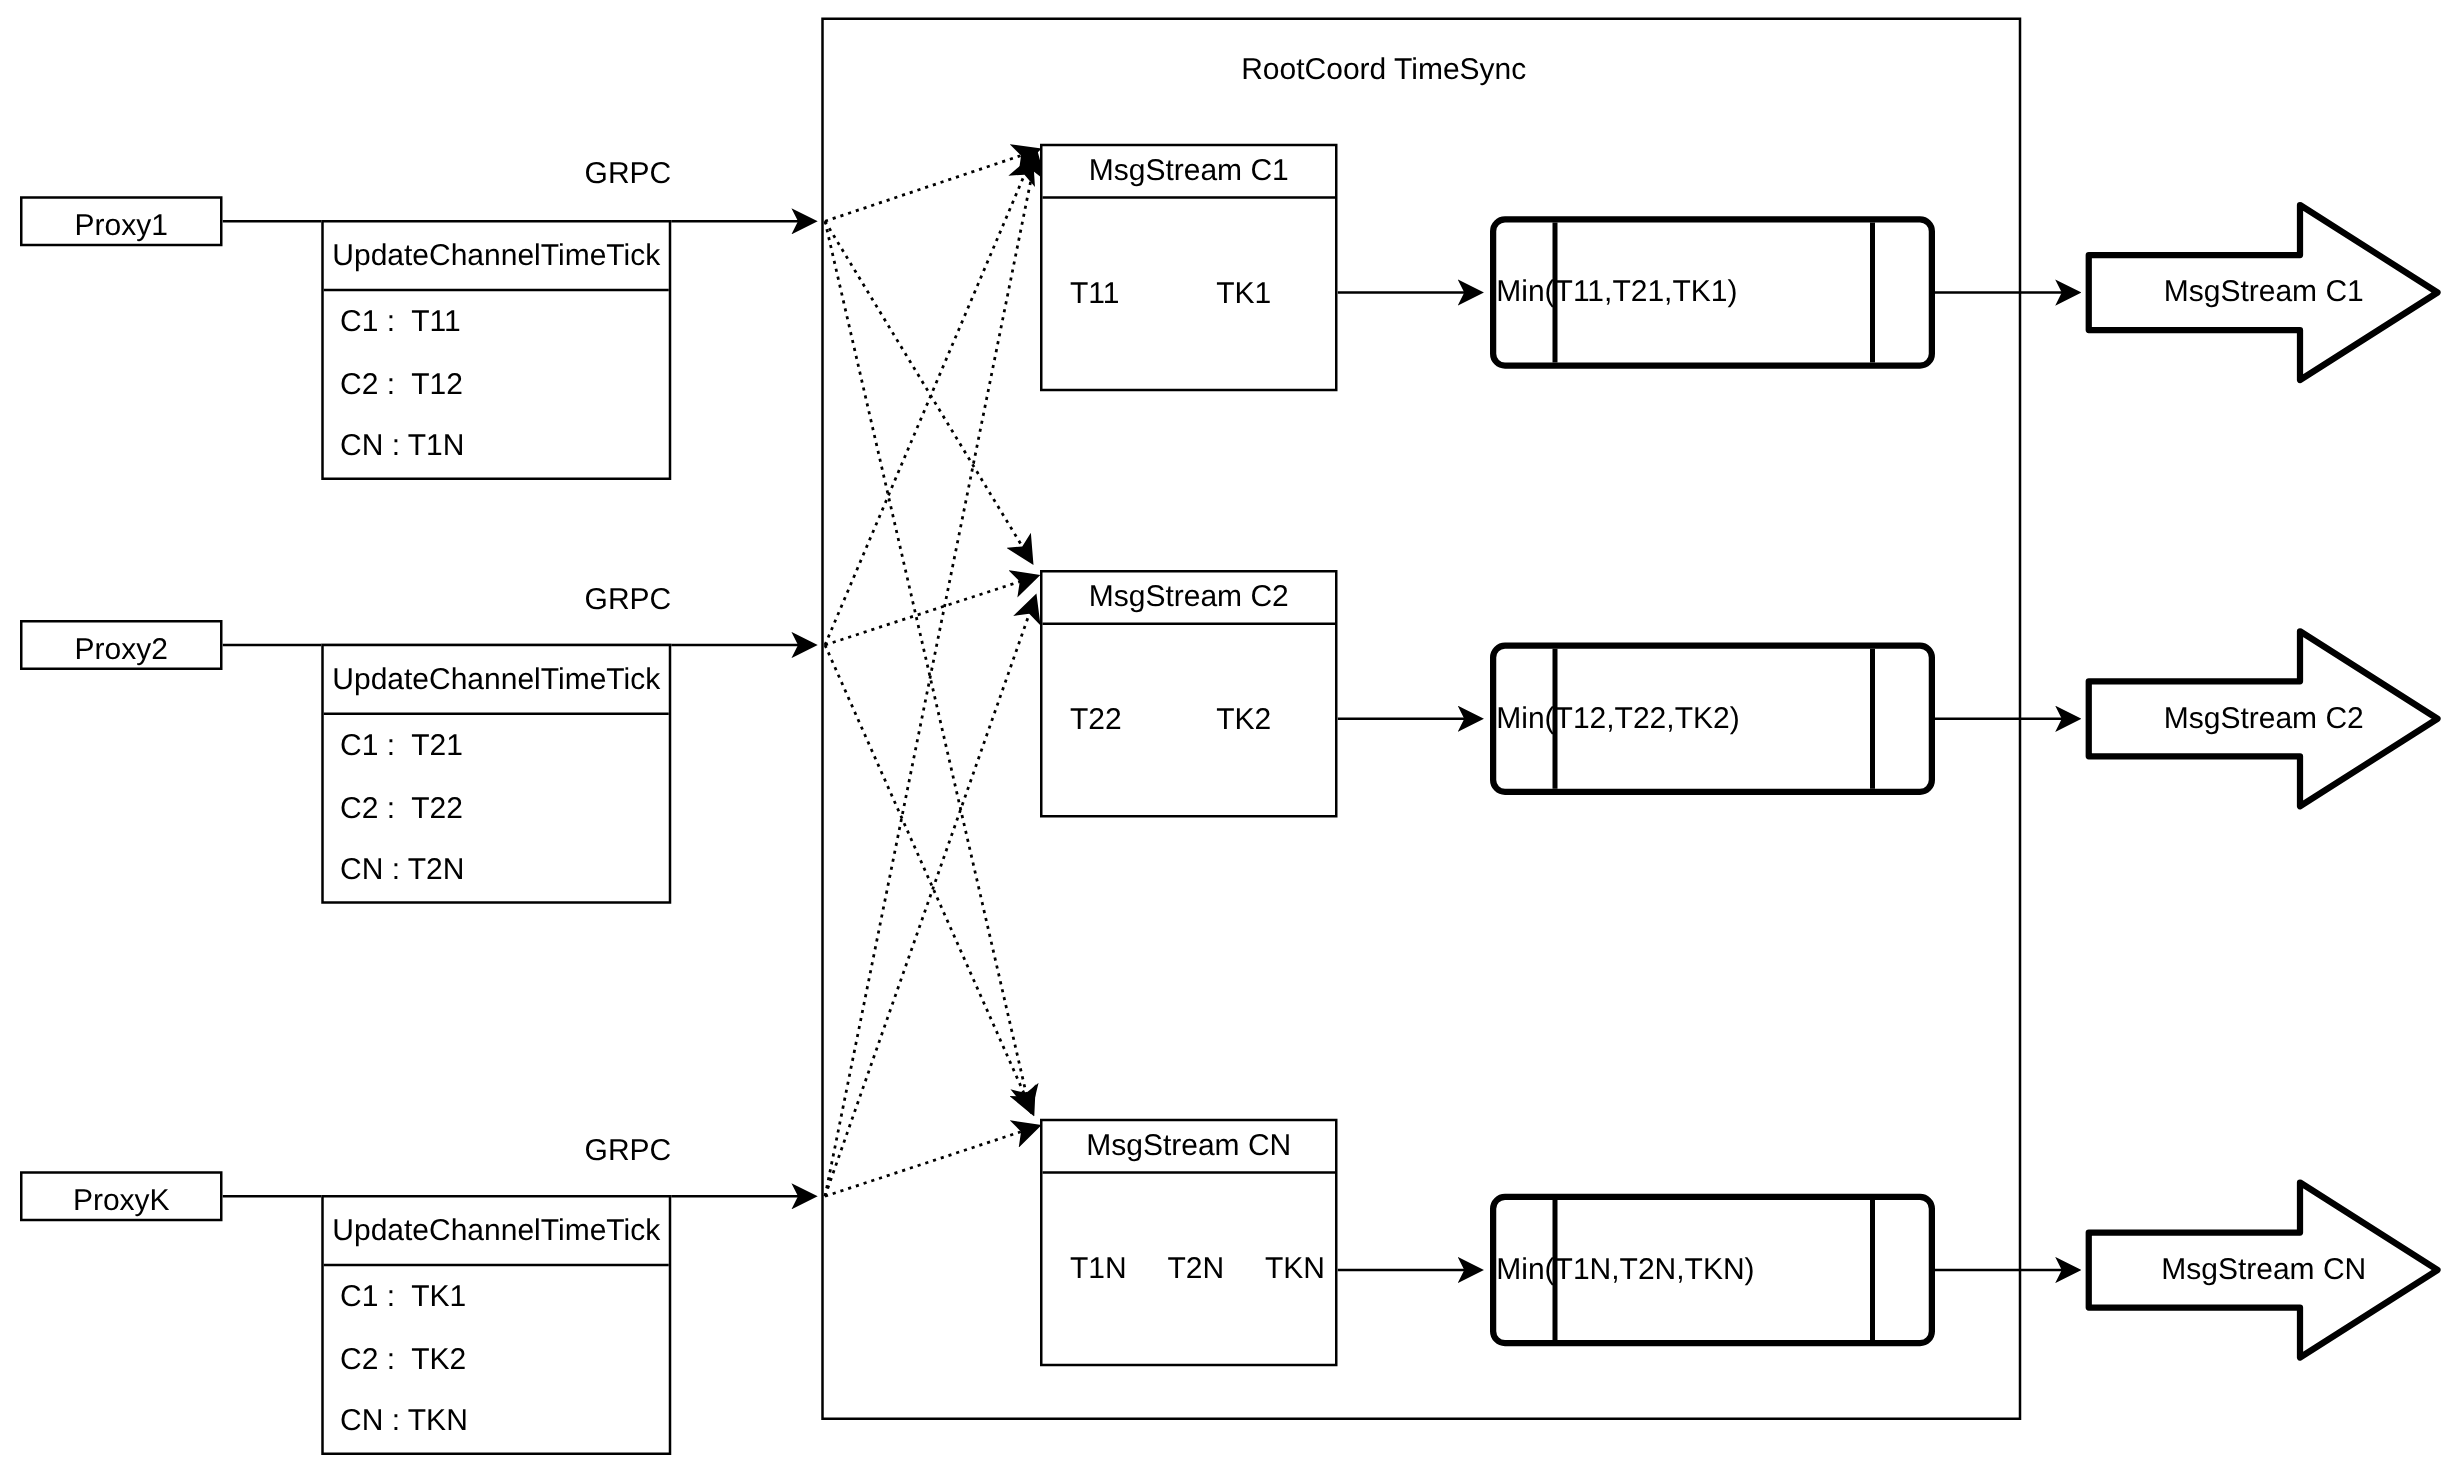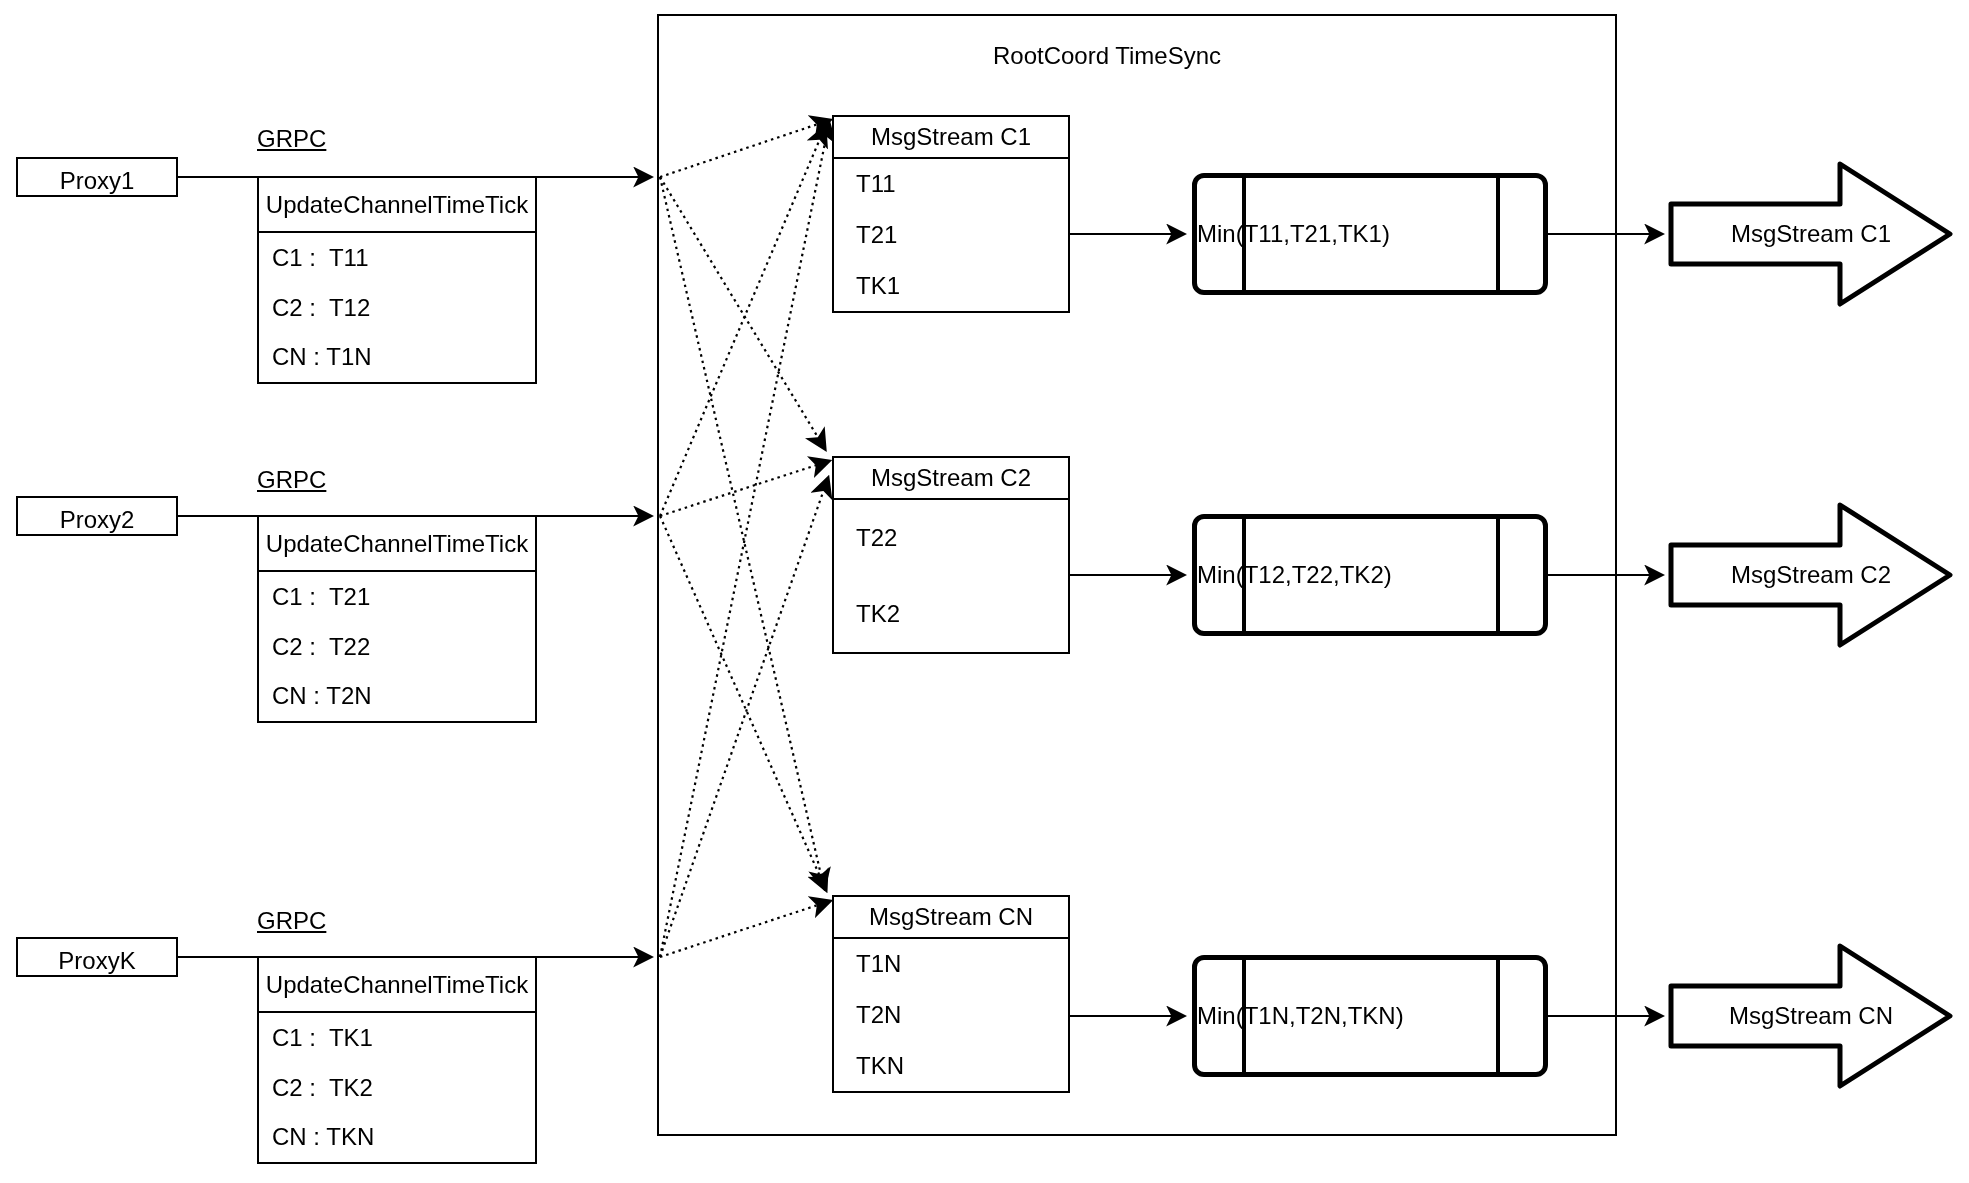--- a/index.html
+++ b/index.html
@@ -10,38 +10,38 @@
   }
   .abs{position:absolute;box-sizing:border-box;}
   svg.lines{position:absolute;left:0;top:0;width:1969px;height:1183px;}
 
   
   .proxy-box{
     left:16px;width:162px;height:40px;border:2px solid #000;background:#fff;
     display:flex;align-items:flex-end;justify-content:center;
   }
   
-  .grpc-label{left:257px;width:280px;height:30px;text-align:left;line-height:30px;text-decoration:underline;}
+  .grpc-label{left:257px;width:280px;height:30px;text-align:right;line-height:30px;}
 
   
   .update-table{left:257px;width:280px;height:208px;border:2px solid #000;background:#fff;
     display:flex;flex-direction:column;}
   .ut-header{height:53px;border-bottom:2px solid #000;display:flex;align-items:center;justify-content:center;}
   .ut-body{flex:1;display:flex;flex-direction:column;text-align:right;}
   .ut-row{flex:1;display:flex;align-items:center;padding-left:13px;white-space:pre;}
 
   
   .root-container{left:657px;top:14px;width:960px;height:1122px;border:2px solid #000;background:transparent;}
   .root-title{left:707px;top:41px;width:800px;height:30px;text-align:center;line-height:30px;}
 
   
   .ms-table{left:832px;width:238px;height:198px;border:2px solid #000;background:#fff;
     display:flex;flex-direction:column;}
   .ms-header{height:40px;border-bottom:2px solid #000;display:flex;align-items:center;justify-content:center;}
-  .ms-body{flex:1;display:flex;flex-direction:column;}
+  .ms-body{flex:1;display:flex;flex-direction:row;}
   .ms-row{flex:1;display:flex;align-items:center;padding-left:22px;white-space:pre;}
 
   
   .min-box{left:1192px;width:356px;height:122px;border:5px solid #000;border-radius:12px;background:#fff;
     display:flex;align-items:center;}
   .min-divider-l{position:absolute;top:0;bottom:0;left:45px;width:4px;background:#000;}
   .min-divider-r{position:absolute;top:0;bottom:0;right:43px;width:4px;background:#000;}
 
   
   .out-arrow{left:1668px;width:286px;height:146px;}
@@ -98,21 +98,20 @@
     <div class="ut-body">
       <div class="ut-row">C1 :  T11</div>
       <div class="ut-row">C2 :  T12</div>
       <div class="ut-row">CN : T1N</div>
     </div>
   </div>
   <div class="abs ms-table" style="top:115px">
     <div class="ms-header">MsgStream C1</div>
     <div class="ms-body">
       <div class="ms-row">T11</div>
-      <div class="ms-row">T21</div>
       <div class="ms-row">TK1</div>
     </div>
   </div>
   <div class="abs min-box" style="top:173px">
     <div class="min-divider-l"></div>
     <div class="min-divider-r"></div>
     <span>Min(T11,T21,TK1)</span>
   </div>
   <div class="abs out-arrow" style="top:161px">
     <svg width="286" height="146" viewBox="0 0 286 146">

